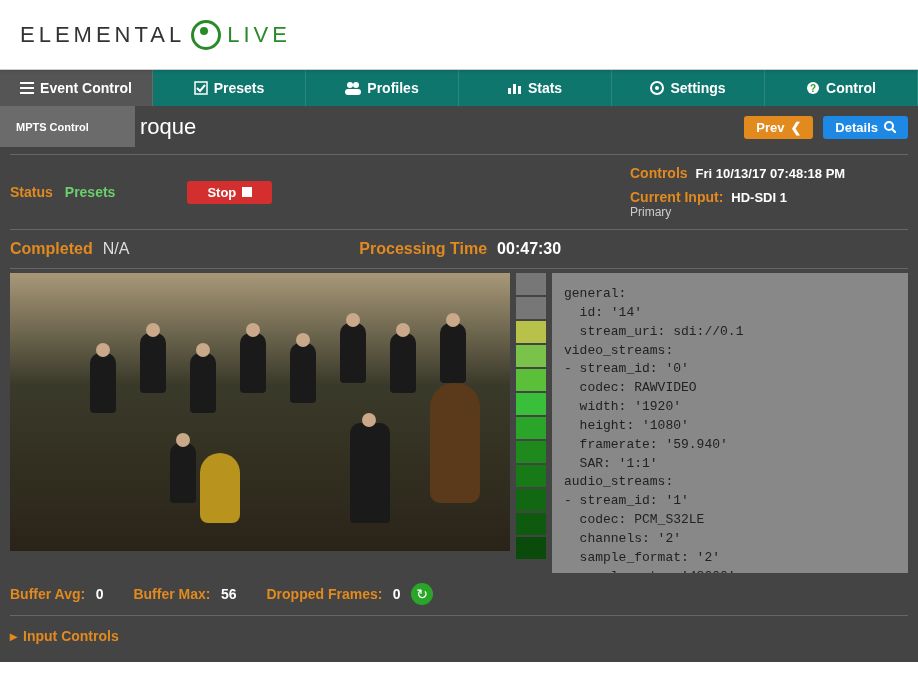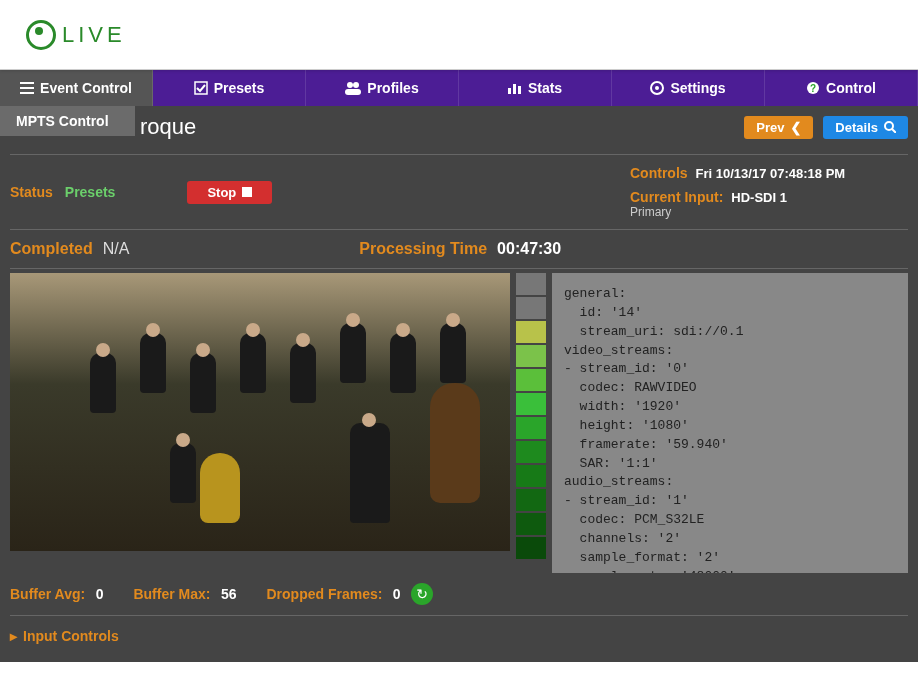--- a/index.html
+++ b/index.html
@@ -2,24 +2,24 @@
 <html><head>
 <meta charset="utf-8">
 <style>
 * { margin:0; padding:0; box-sizing:border-box; font-family:Arial,Helvetica,sans-serif; }
 body { background:#fff; width:918px; }
 .header { background:#fff; padding:10px 20px; height:70px; display:flex; align-items:center; border-bottom:1px solid #ccc; box-shadow:0 1px 3px rgba(0,0,0,0.15); position:relative; }
 .logo { font-size:22px; letter-spacing:4px; color:#333; font-weight:300; display:flex; align-items:center; }
 .logo .swirl { width:30px; height:30px; border:3px solid #2a8a2a; border-radius:50%; position:relative; margin:0 6px; }
 .logo .swirl::after { content:''; position:absolute; top:4px; left:6px; width:8px; height:8px; background:#2a8a2a; border-radius:50%; }
 .logo .live { color:#2a8a2a; font-weight:500; }
-.nav { background:#4c1d95; display:flex; height:36px; }
+.nav { background:#0f766e; display:flex; height:36px; }
 .nav-item { flex:1; display:flex; align-items:center; justify-content:center; color:#fff; font-size:14px; font-weight:bold; cursor:pointer; border-right:1px solid rgba(255,255,255,0.12); gap:6px; }
 .nav-item.active { background:#555; }
-.subnav { background:#6b6b6b; height:30px; display:flex; align-items:center; padding:8px 16px; width:135px; color:#fff; font-size:14px; font-weight:bold; }
+.subnav { background:#6b6b6b; height:41px; display:flex; align-items:center; padding:8px 16px; width:135px; color:#fff; font-size:11px; font-weight:bold; }
 .main { background:#444; color:#fff; padding:0 10px 10px 10px; }
 .titlebar { display:flex; align-items:center; justify-content:space-between; padding:8px 0 10px 0; }
 .titlebar h2 { font-size:22px; color:#fff; font-weight:500; margin-left:130px; }
 .titlebar .btns { display:flex; gap:10px; }
 .btn { padding:4px 12px; border-radius:3px; font-size:13px; font-weight:bold; color:#fff; cursor:pointer; display:inline-flex; align-items:center; gap:6px; border:none; }
 .btn-orange { background:#e28a1e; }
 .btn-blue { background:#1e88e5; }
 .btn-red { background:#d32f2f; padding:4px 20px; }
 .divider { border-top:1px solid #666; margin:4px 0; }
 .row1 { display:flex; align-items:center; padding:6px 0; }
@@ -51,20 +51,21 @@
 .refresh { width:22px; height:22px; background:#2aa52a; border-radius:50%; display:inline-flex; align-items:center; justify-content:center; color:#fff; font-size:14px; margin-left:6px; cursor:pointer; }
 .collapse { color:#e28a1e; font-weight:bold; font-size:14px; padding:8px 0; cursor:pointer; display:flex; align-items:center; gap:6px; }
 .icon { display:inline-block; }
 svg { display:block; }
 </style>
 </head>
 <body>
 
 <div class="header">
   <div class="logo">
+    <span>ELEMENTAL</span>
     <span class="swirl"></span>
     <span class="live">LIVE</span>
   </div>
 </div>
 
 <div class="nav">
   <div class="nav-item active">
     <span class="icon">
         <svg width="14" height="12">
           <rect width="14" height="2" fill="#fff"></rect>

